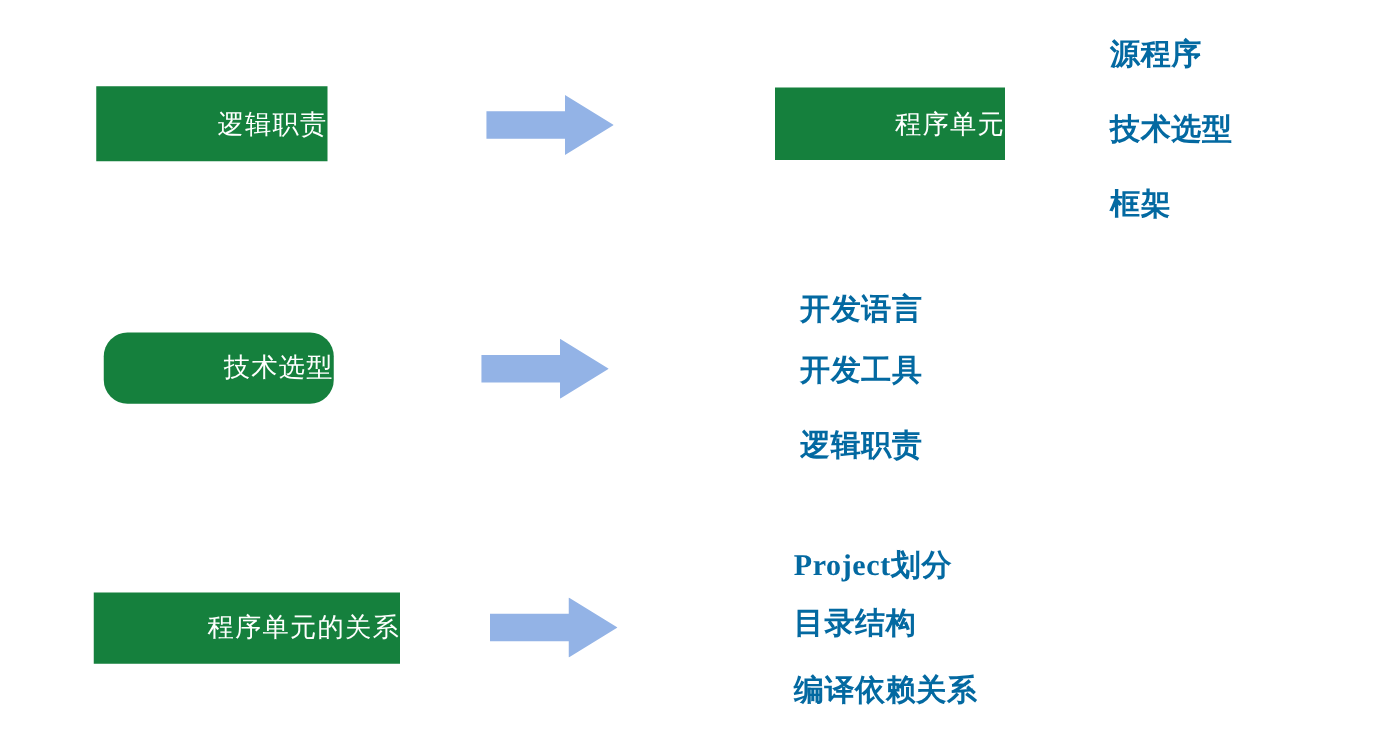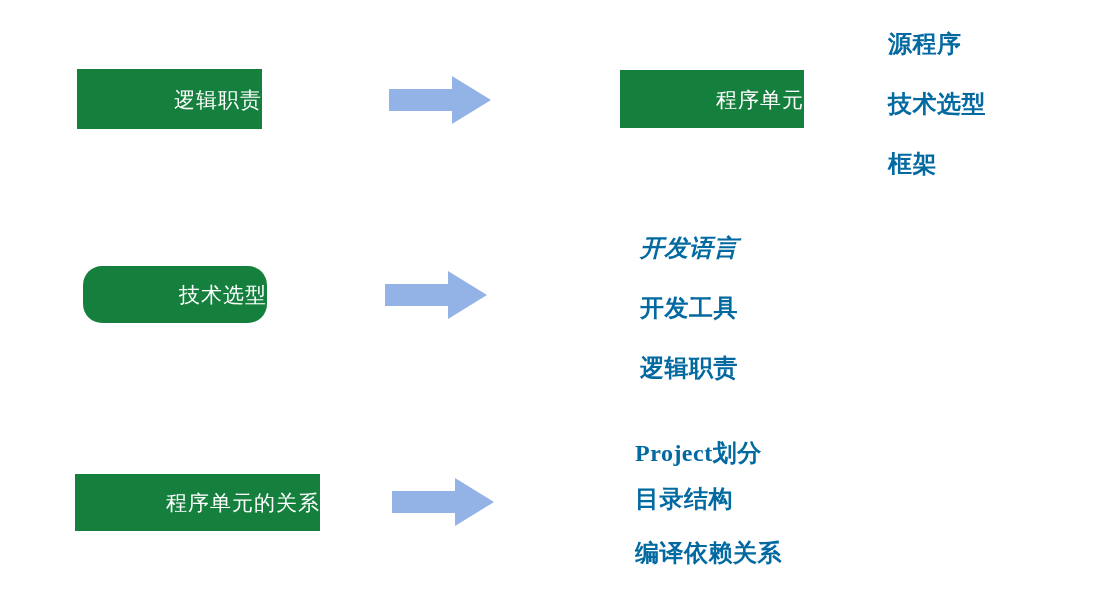--- a/index.html
+++ b/index.html
@@ -84,21 +84,21 @@
     <span class="box-label">技术选型</span>
   </div>
 
   <div class="arrow" style="left:385px; top:271px; width:102px; height:48px;">
     <svg viewBox="0 0 102 48" preserveAspectRatio="none">
       <polygon points="0,13 63,13 63,0 102,24 63,48 63,35 0,35" fill="#93b3e6"></polygon>
     </svg>
   </div>
 
   <div class="red-list" style="left:640px; top:236px;">
-    <div class="red-item" style="margin-bottom:36px;font-style:italic;">开发语言</div>
+    <div class="red-item" style="margin-bottom:25px;">开发语言</div>
     <div class="red-item" style="margin-bottom:36px;">开发工具</div>
     <div class="red-item">逻辑职责</div>
   </div>
 
   <div class="box" style="left:75px; top:474px; width:245px; height:57px;">
     <span class="box-label">程序单元的关系</span>
   </div>
 
   <div class="arrow" style="left:392px; top:478px; width:102px; height:48px;">
     <svg viewBox="0 0 102 48" preserveAspectRatio="none">

